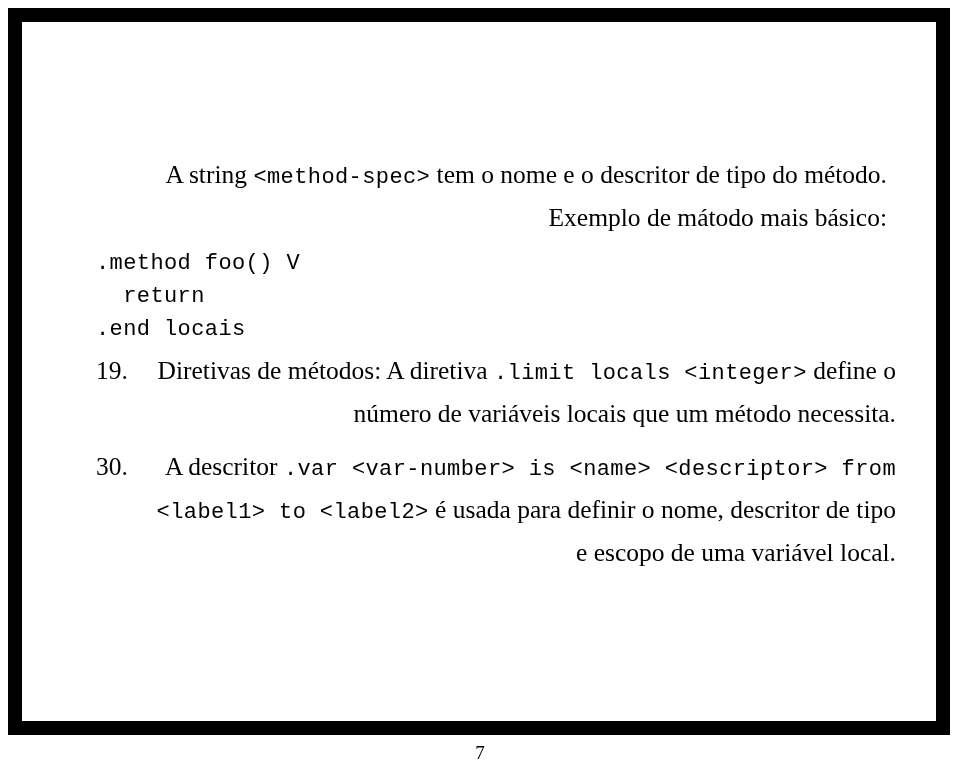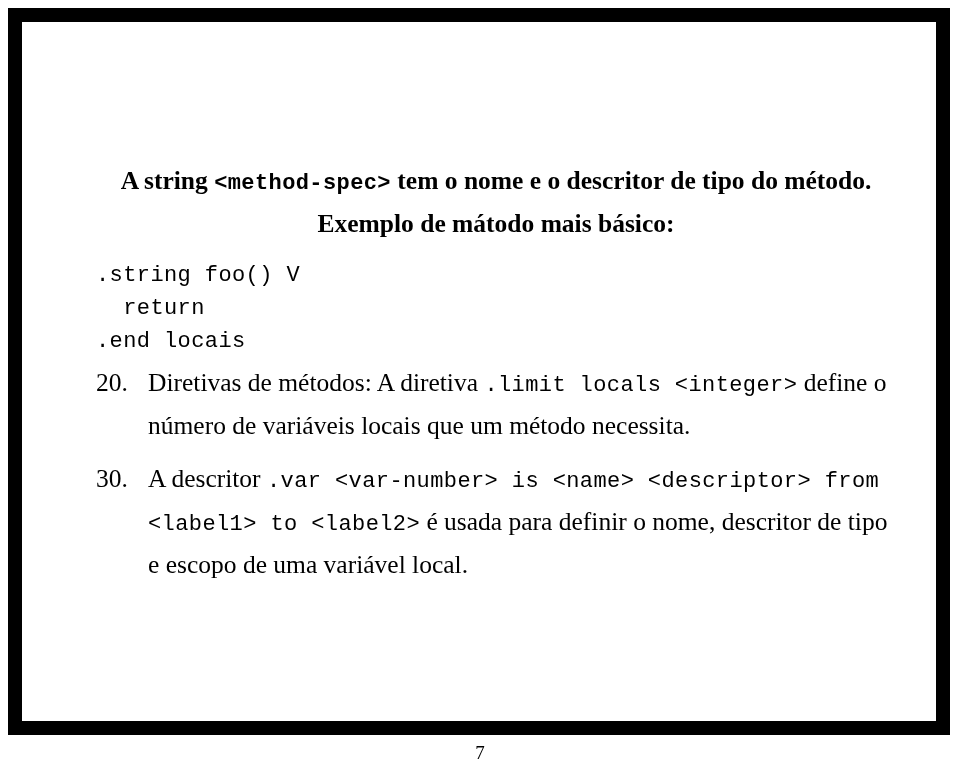--- a/index.html
+++ b/index.html
@@ -32,23 +32,22 @@
     position: absolute;
     left: 74px;   
     top: 124px;   
     width: 800px;
   }
 
   
   .para {
     font-size: 25.5px;
     line-height: 40px;
-    text-align: center;
-    margin: 15px;
-    font-weight: bold;
+    text-align: right;
+    margin: 9px;
   }
   .mono {
     font-family: "Liberation Mono", "DejaVu Sans Mono", monospace;
     font-size: 22px;
     letter-spacing: 0.4px;
   }
 
   
   #code-block {
     font-family: "Liberation Mono", "DejaVu Sans Mono", monospace;
@@ -80,20 +79,21 @@
     top: 0;
     width: 44px;
     text-align: left;
     font-size: 25.5px;
     line-height: 40px;
   }
   .item-body {
     font-size: 25.5px;
     line-height: 40px;
     display: block;
+    text-align: right;
   }
 
   
   #page-number {
     position: absolute;
     left: 0;
     top: 742px;
     width: 960px;
     text-align: center;
     font-size: 19px;
@@ -102,26 +102,26 @@
   }
 </style>
 </head>
 <body>
 
 <div id="slide-frame">
   <div id="slide-body">
 
     <p class="para"><span>A string </span><span class="mono">&lt;method-spec&gt;</span><span> tem o nome e o descritor de tipo do método. Exemplo de mátodo mais básico:</span></p>
 
-    <div id="code-block"><span class="code-line">.string foo() V</span><span class="code-line">  return</span><span class="code-line">.end locais</span></div>
+    <div id="code-block"><span class="code-line">.method foo() V</span><span class="code-line">  return</span><span class="code-line">.end locais</span></div>
 
     <ol id="numbered-list">
 
       <li>
-        <span class="item-number">20.</span>
+        <span class="item-number">19.</span>
         <span class="item-body"><span>Diretivas de métodos: A diretiva </span><span class="mono">.limit locals &lt;integer&gt;</span><span> define o número de variáveis locais que um método necessita.</span></span>
       </li>
 
       <li>
         <span class="item-number">30.</span>
         <span class="item-body"><span>A descritor </span><span class="mono">.var &lt;var-number&gt; is &lt;name&gt; &lt;descriptor&gt; from &lt;label1&gt; to &lt;label2&gt;</span><span> é usada para definir o nome, descritor de tipo e escopo de uma variável local.</span></span>
       </li>
 
     </ol>
   </div>

